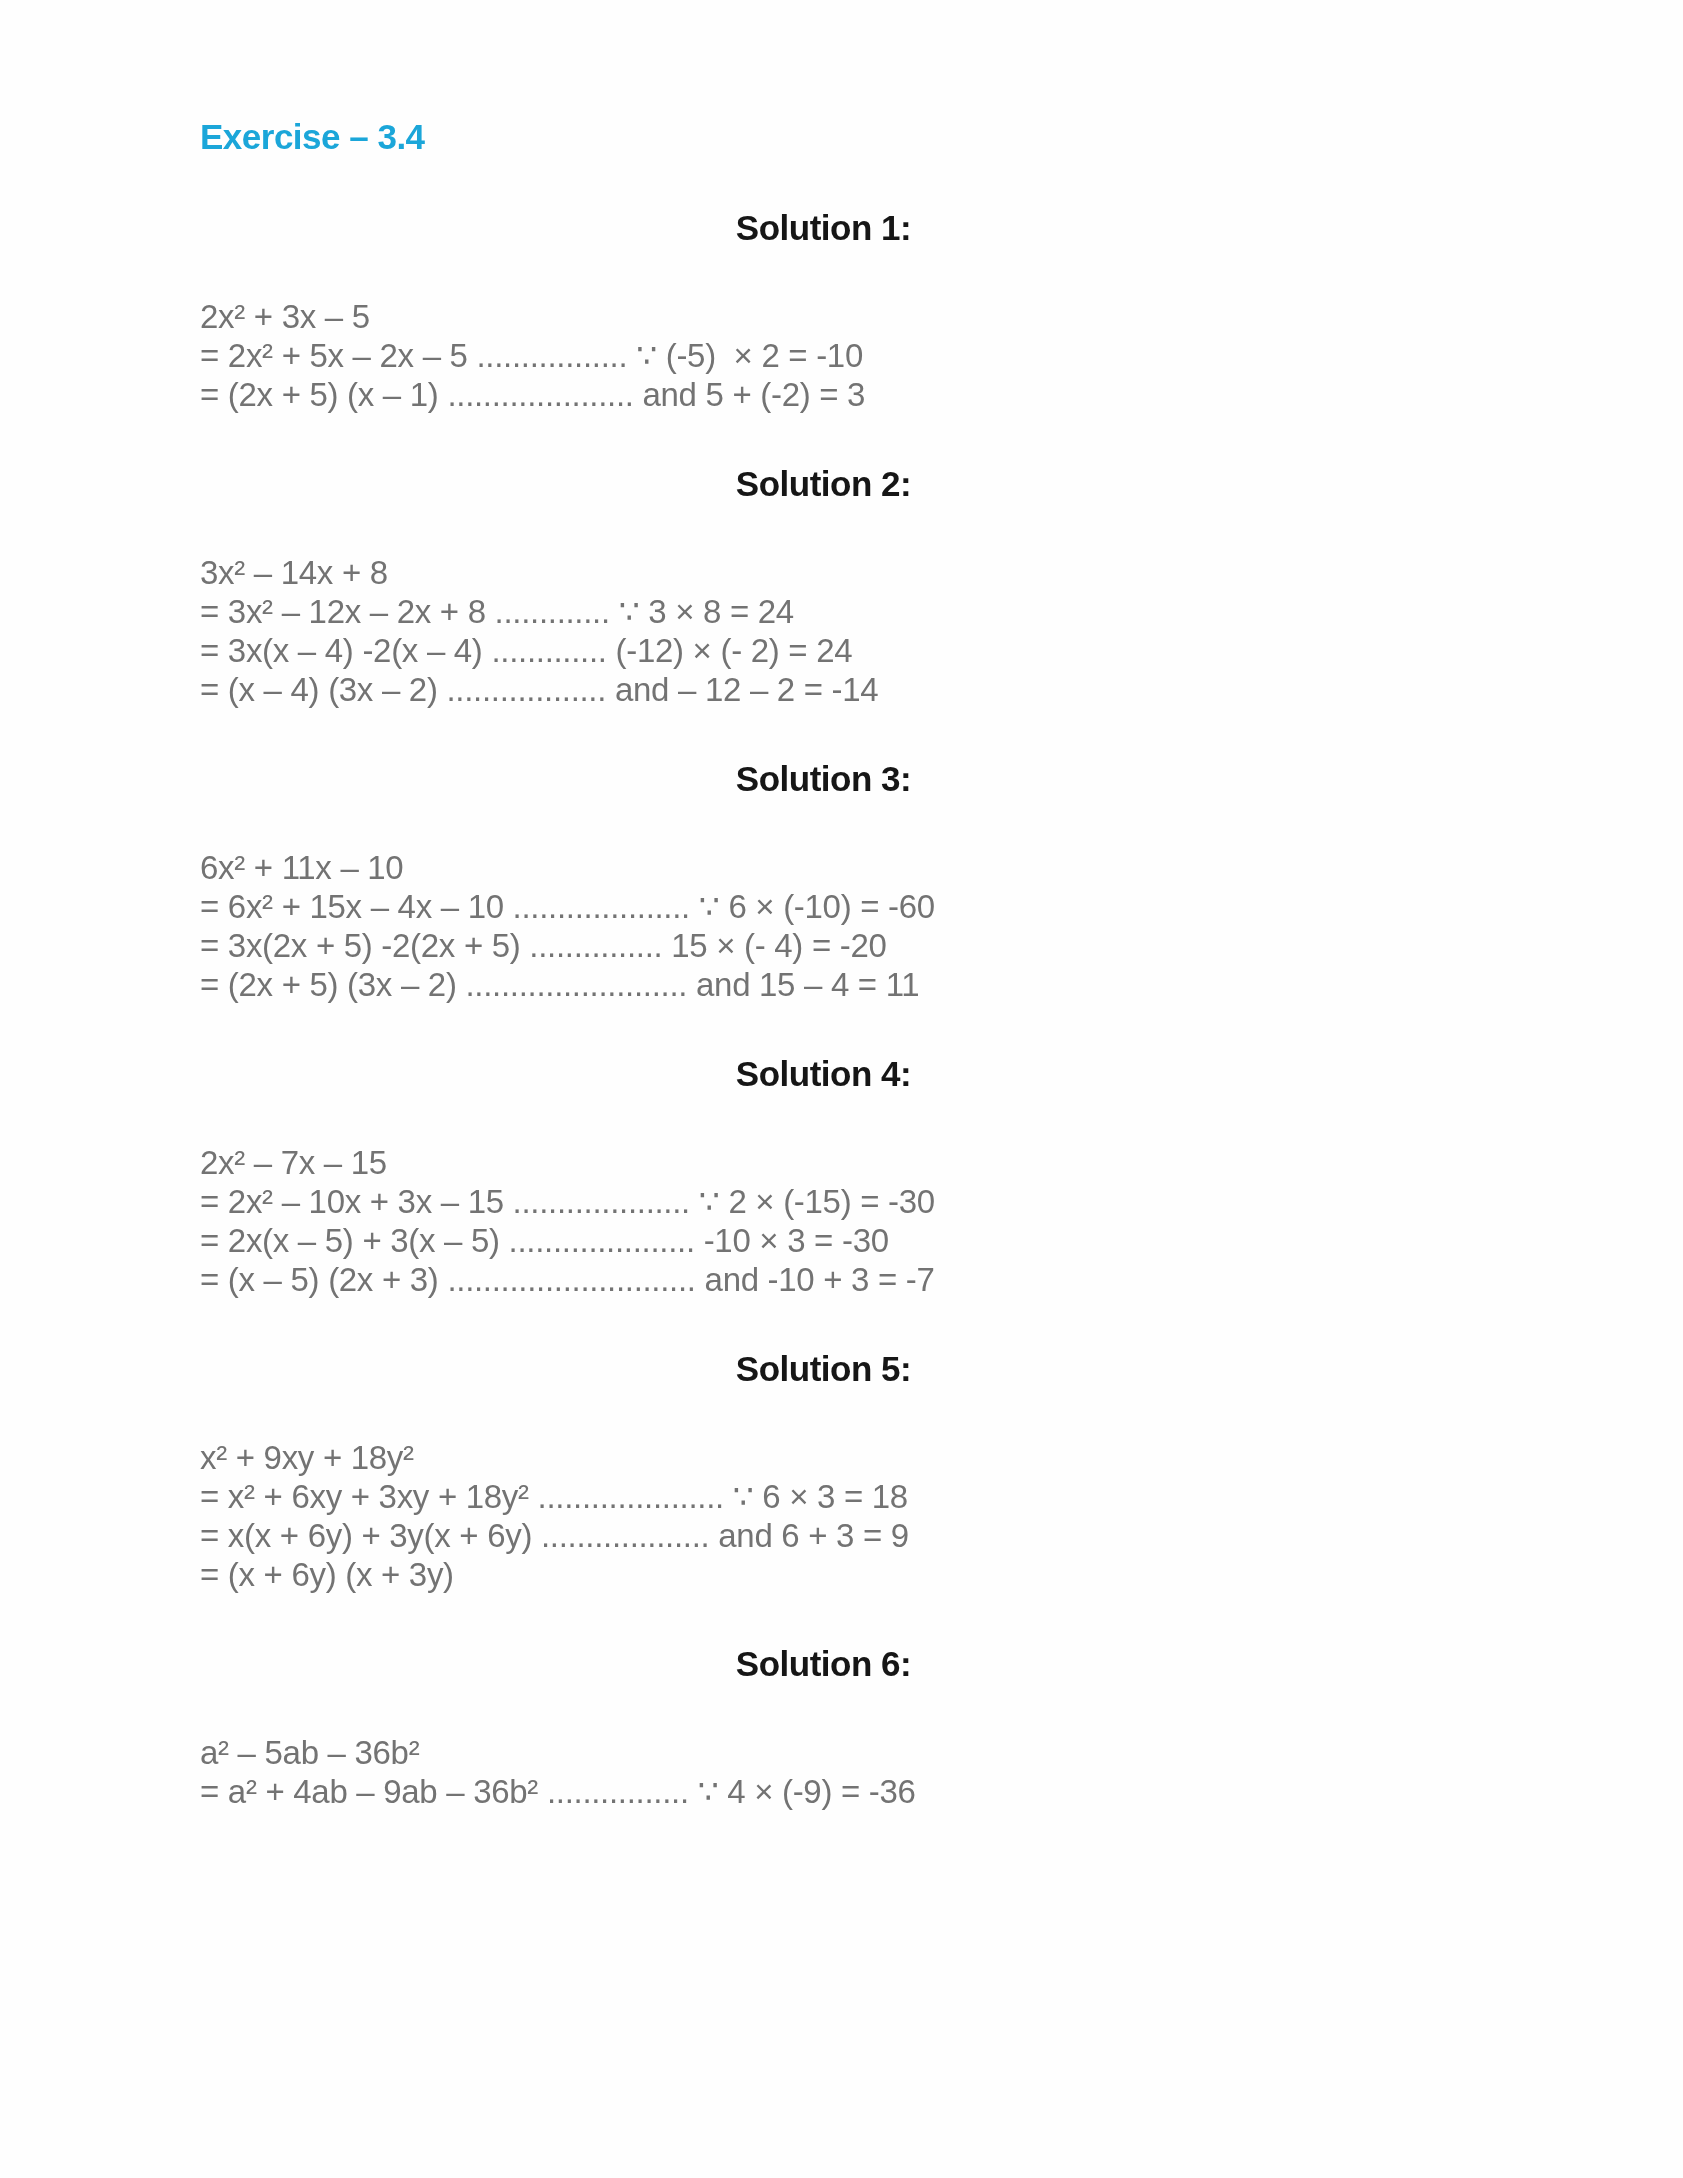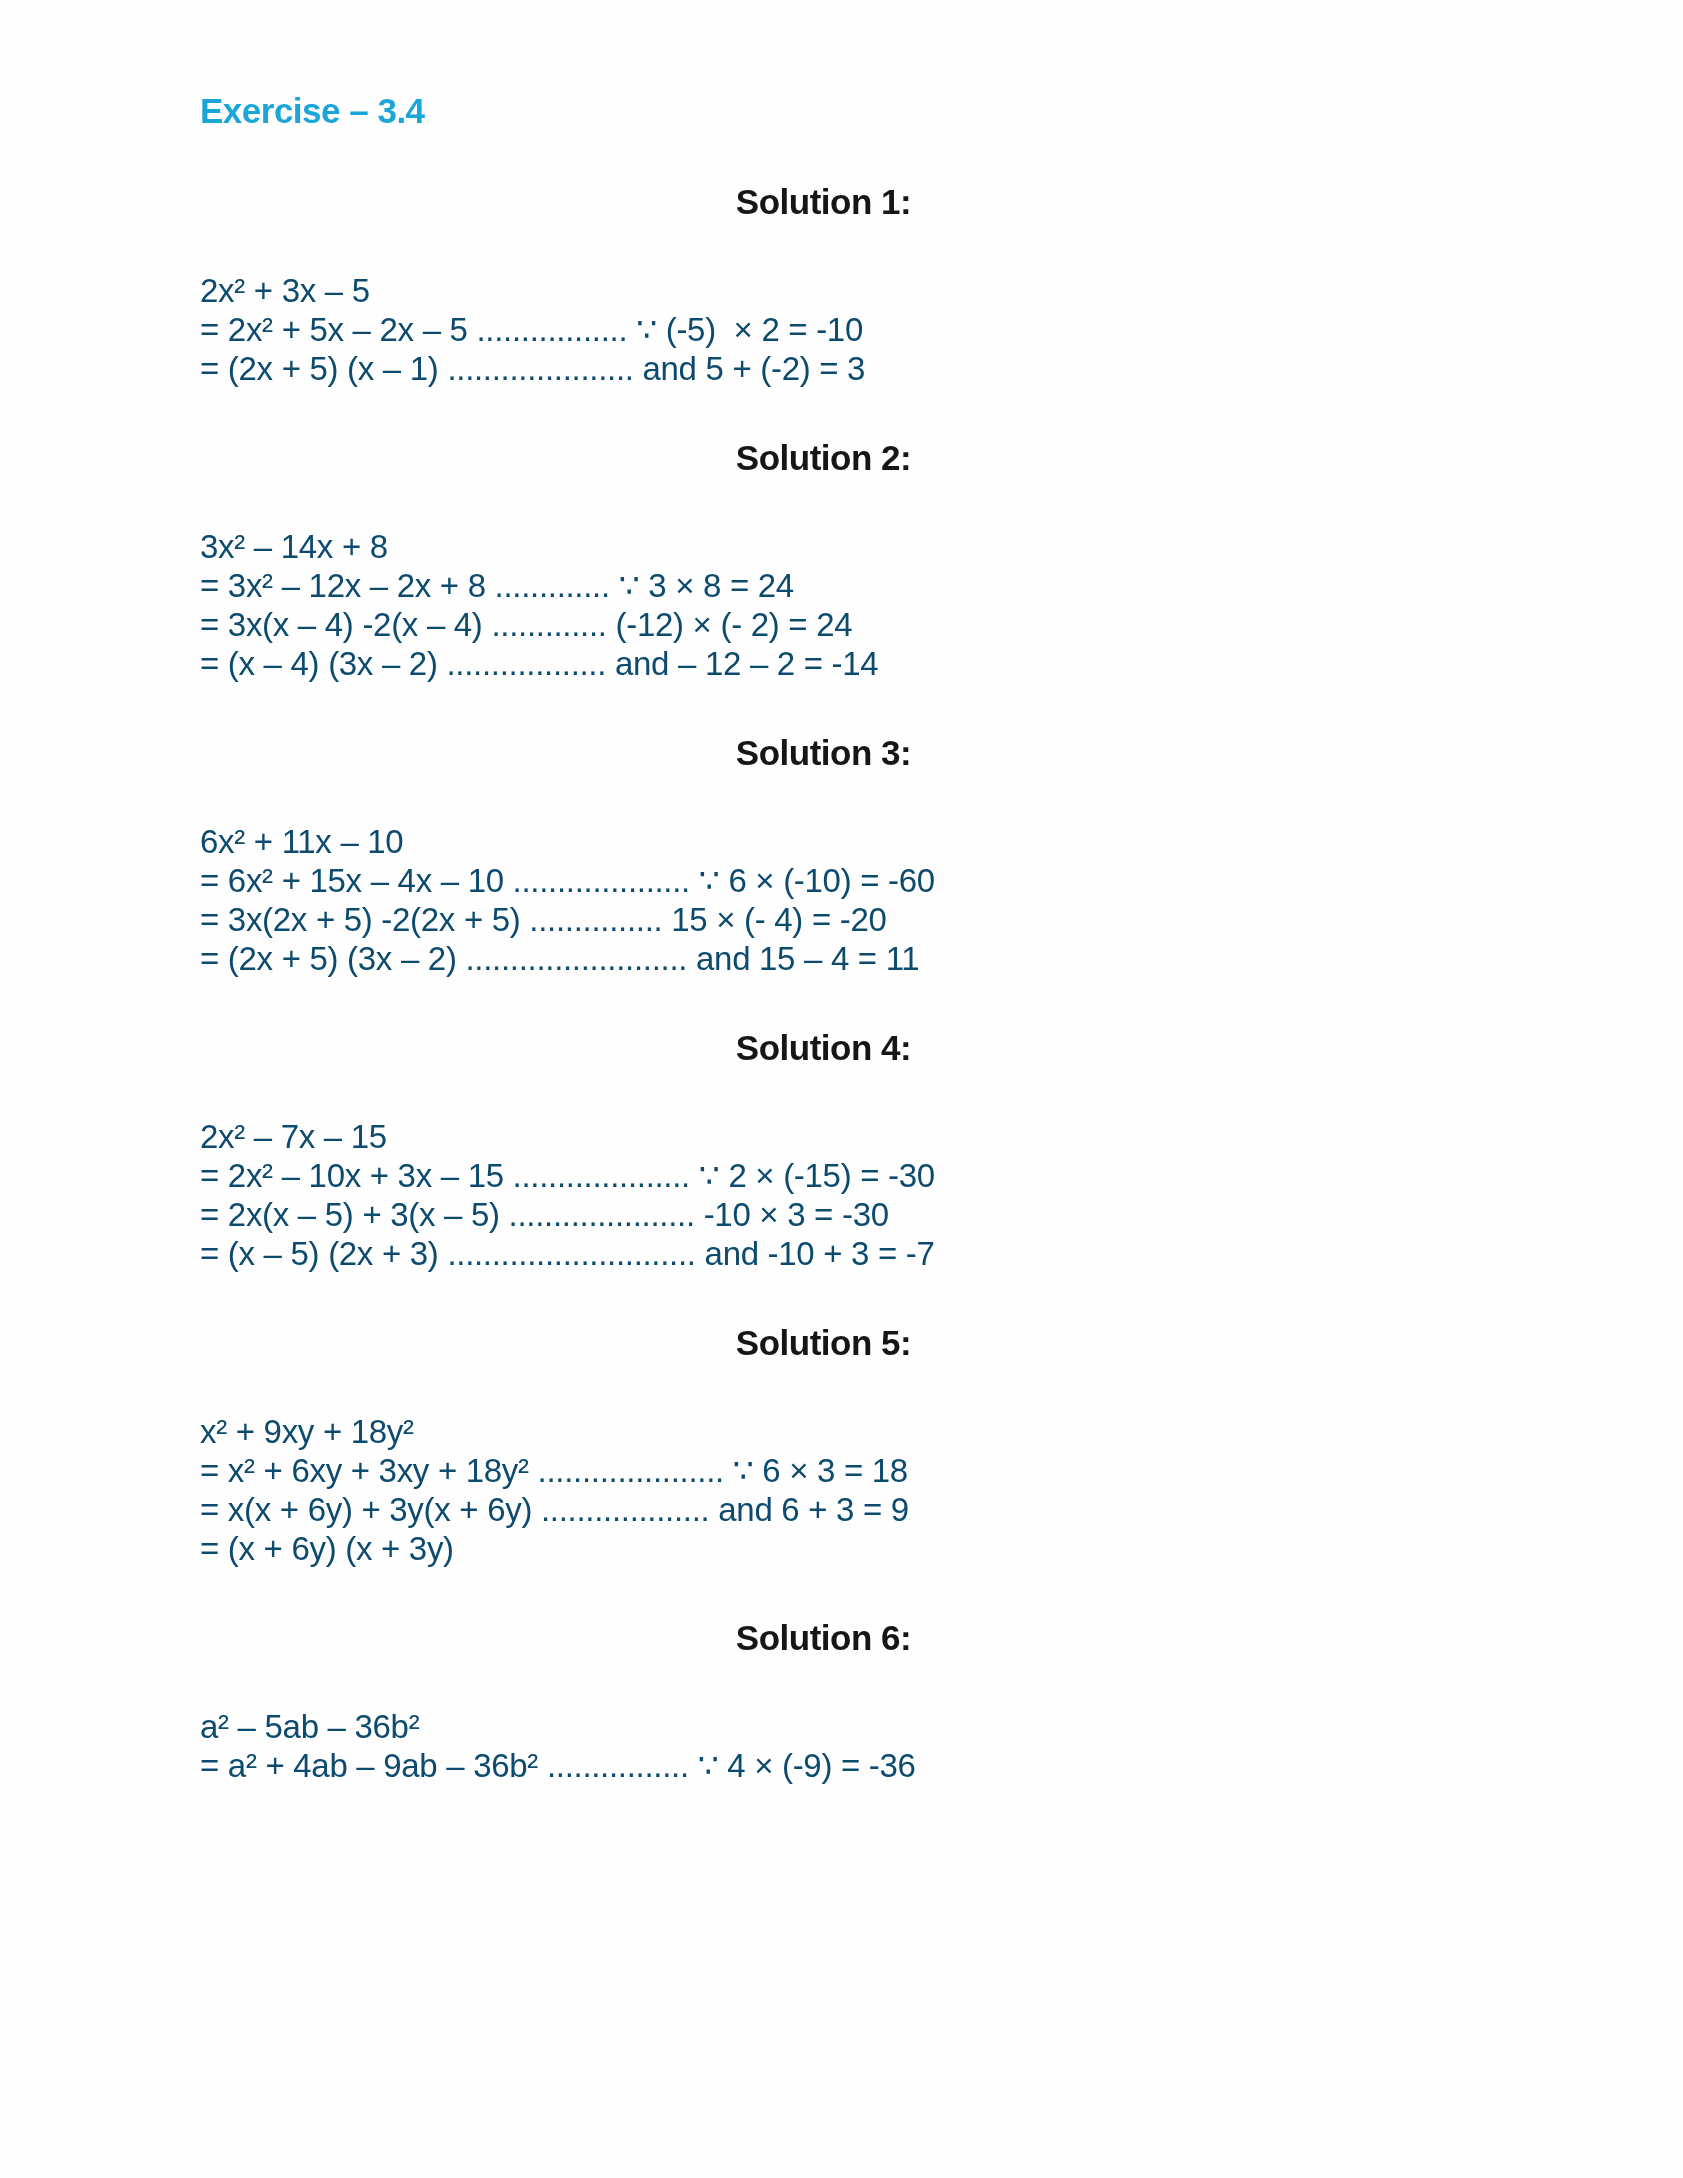--- a/index.html
+++ b/index.html
@@ -14,21 +14,21 @@
     background: #fefefe;
     font-family: "Liberation Sans", sans-serif;
     color: #202020;
     overflow: hidden;
   }
   .content {
     position: absolute;
     top: 0;
     left: 200px;
     width: 1247px;
-    padding-top: 90px;
+    padding-top: 116px;
   }
   .title {
     margin: 0 0 4px 0;
     font-size: 35px;
     line-height: 42px;
     font-weight: bold;
     letter-spacing: -0.5px;
     color: #1ba6d9;
   }
   .solution-heading {
@@ -41,21 +41,21 @@
     text-align: center;
   }
   .lines {
     margin-top: 48px;
   }
   .math-line {
     font-size: 33px;
     line-height: 39px;
     letter-spacing: -0.3px;
     white-space: pre-wrap;
-    color: #0c4a6e;
+    color: #737373;
   }
 </style>
 </head>
 <body>
 
 <div class="page">
   <div class="content">
 
     <h1 class="title">Exercise – 3.4</h1>
 

